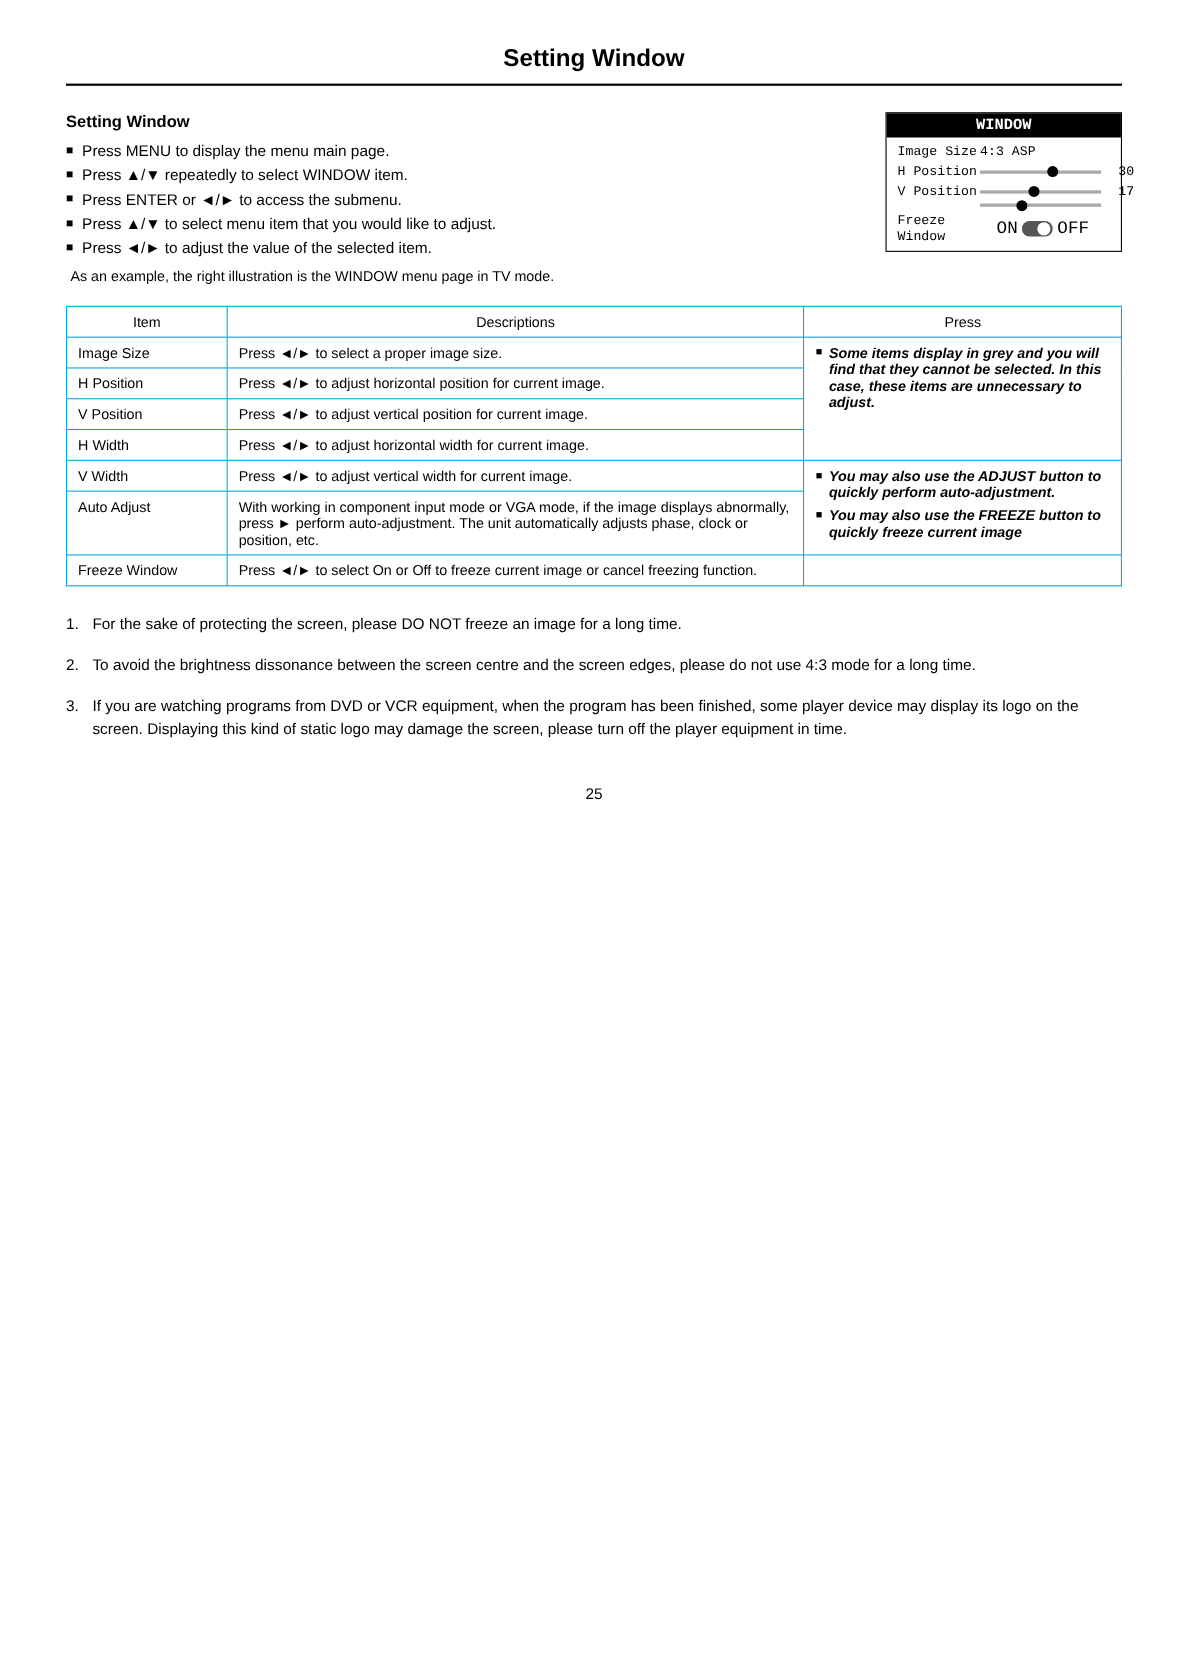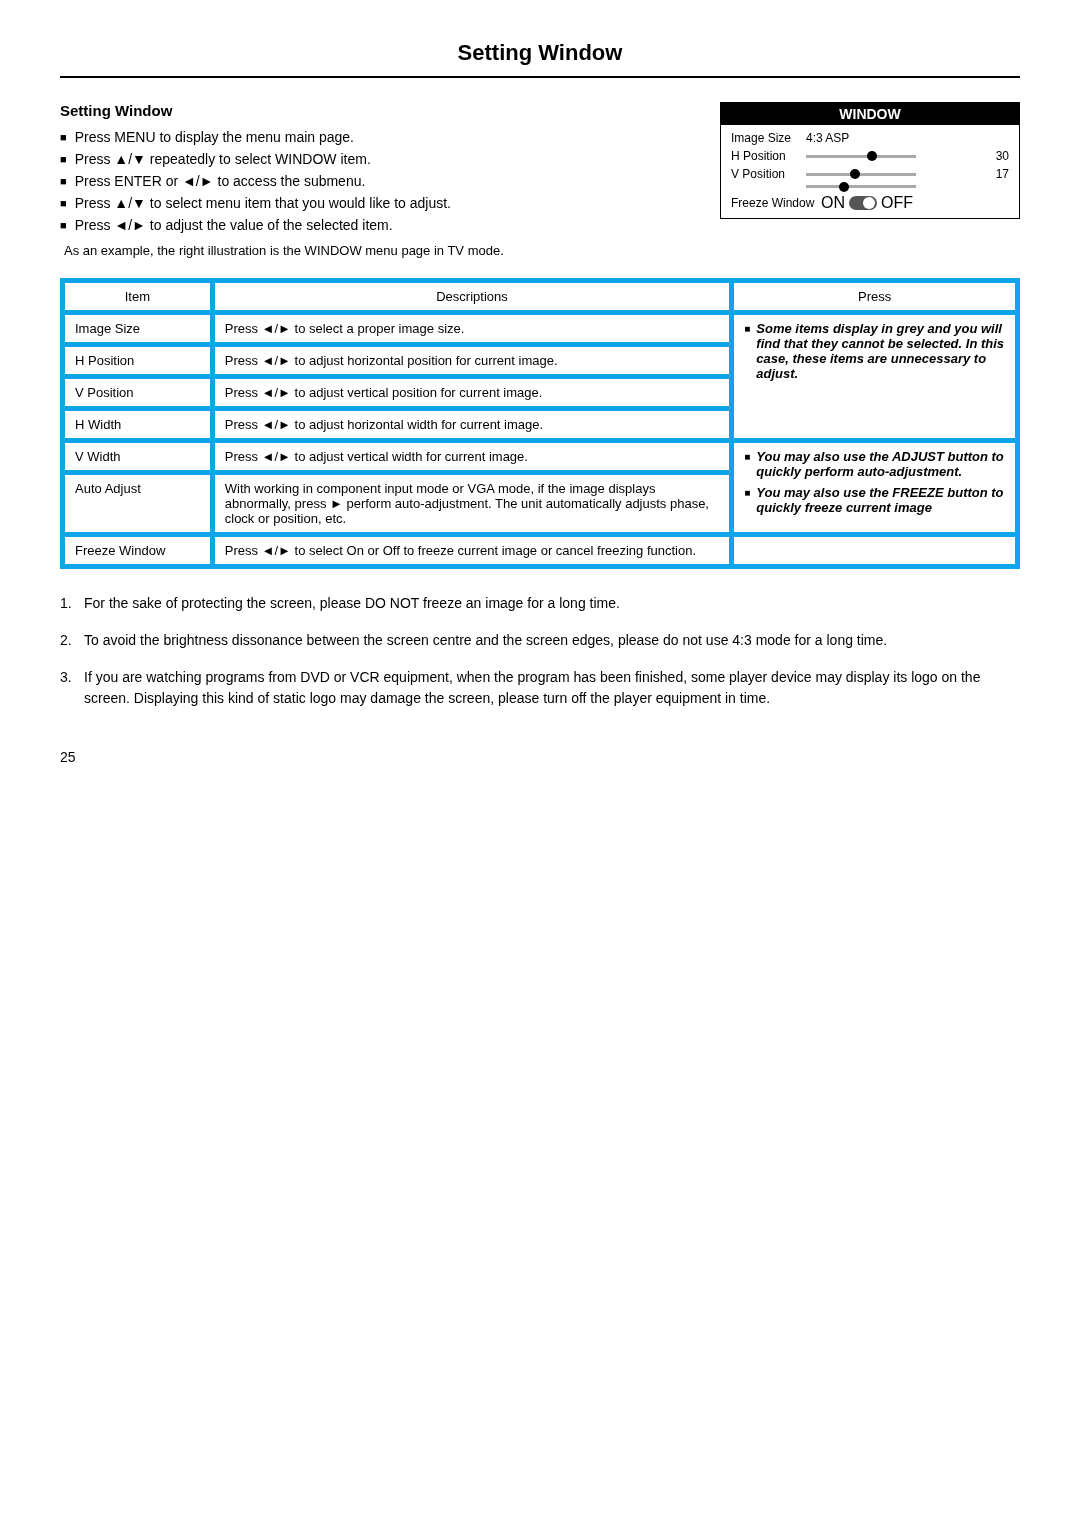--- a/index.html
+++ b/index.html
@@ -54,23 +54,24 @@
       flex-shrink: 0;
     }
     .as-example {
       font-size: 13px;
       margin-top: 8px;
       padding-left: 4px;
     }
     
     .window-diagram {
       border: 1.5px solid #000;
-      width: 300px;
+      width: 215px;
       font-size: 12px;
       flex-shrink: 0;
+      font-family: Liberation Mono, monospace;
     }
     .window-diagram-title {
       background: #000;
       color: #fff;
       text-align: center;
       font-weight: bold;
       font-size: 14px;
       padding: 3px 0;
     }
     .window-diagram-body {
@@ -153,21 +154,21 @@
       margin-left: 2px;
     }
     
     .main-table {
       width: 100%;
       border-collapse: collapse;
       margin-bottom: 24px;
       font-size: 13px;
     }
     .main-table th, .main-table td {
-      border: 5px solid #0ea5e9;
+      border: 1px solid #0ea5e9;
       padding: 6px 10px;
       vertical-align: top;
     }
     .main-table thead th {
       text-align: center;
       font-weight: normal;
       font-size: 13px;
     }
     .main-table td.item-col {
       width: 100px;
@@ -220,21 +221,21 @@
     }
     .caution-number {
       min-width: 24px;
       font-size: 14px;
     }
     .caution-text {
       flex: 1;
     }
     
     .page-number {
-      text-align: left;
+      text-align: center;
       margin-top: 40px;
       font-size: 14px;
     }
   </style>
 </head>
 <body>
 
 <h1 class="page-title">Setting Window</h1>
 
 <div class="top-section">

